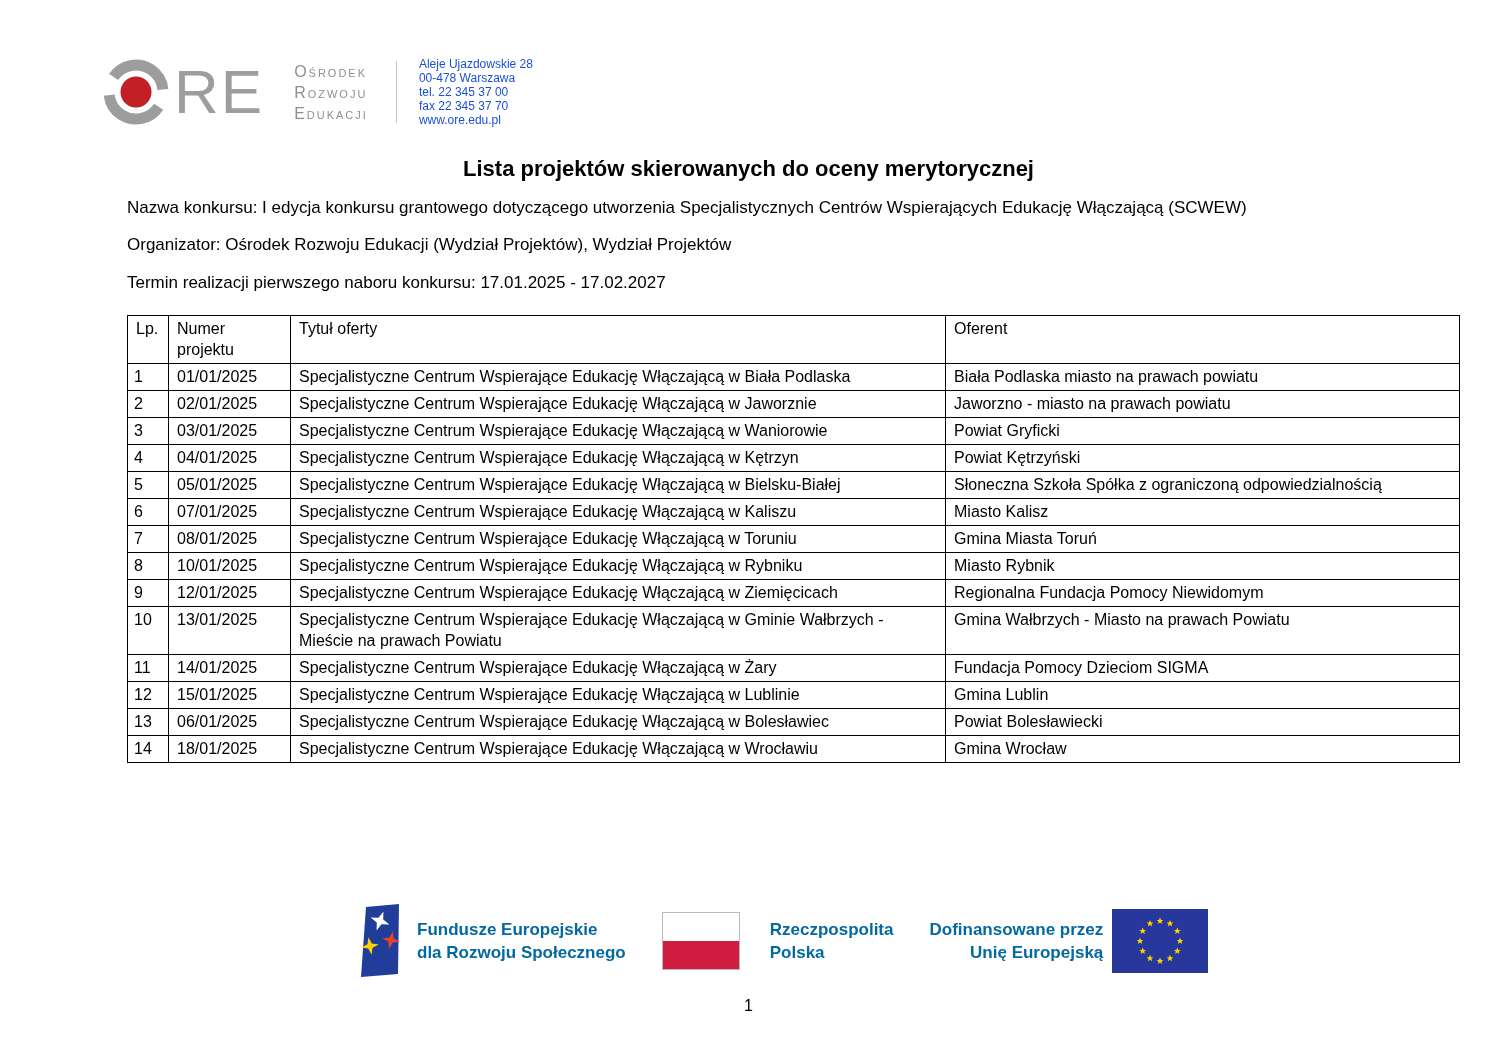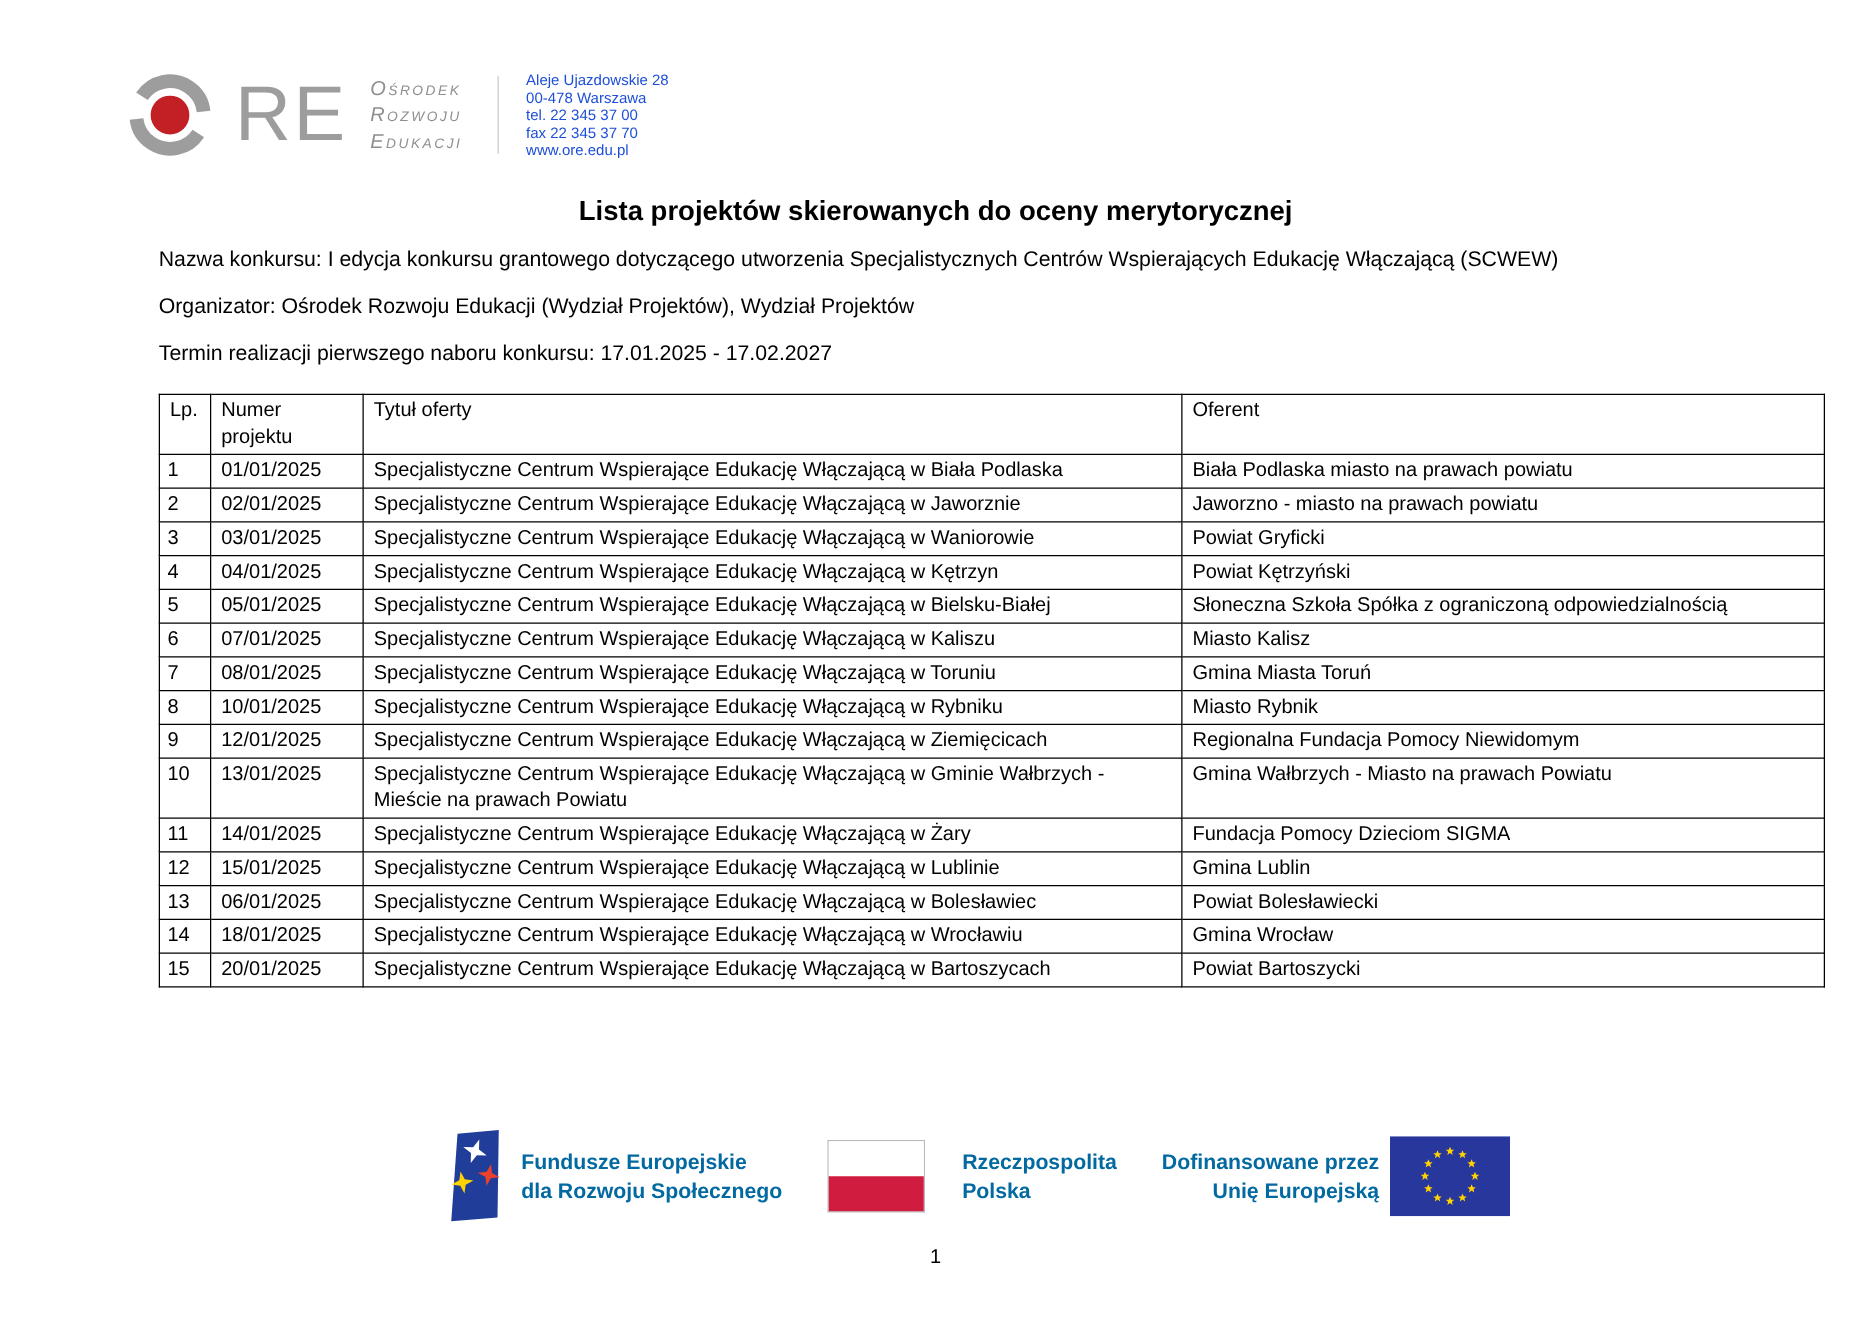--- a/index.html
+++ b/index.html
@@ -3,22 +3,22 @@
 <meta charset="utf-8">
 <style>
   * { margin:0; padding:0; box-sizing:border-box; }
   html,body { background:#ffffff; }
   body { font-family:"Liberation Sans", sans-serif; color:#000; }
   .page { position:relative; width:1497px; height:1058px; background:#fff; overflow:hidden; }
 
   
   .ore-logo { position:absolute; left:100px; top:56px; display:flex; align-items:center; }
   .ore-mark { display:flex; align-items:center; }
-  .ore-letters { font-size:62px; color:#9d9d9d; letter-spacing:2px; line-height:62px; margin-left:16px; font-weight:400;text-align:right; }
-  .ore-name { margin-left:18px; color:#8f8f8f; font-variant:small-caps; font-size:16px; letter-spacing:2px; line-height:21px;font-style:italic; }
+  .ore-letters { font-size:62px; color:#9d9d9d; letter-spacing:2px; line-height:62px; margin-left:2px; font-weight:400;text-align:right; }
+  .ore-name { margin-left:30px; color:#8f8f8f; font-variant:small-caps; font-size:16px; letter-spacing:2px; line-height:21px; }
   .ore-divider { width:1px; height:62px; background:#c9c9c9; margin:0 22px 0 28px; }
   .ore-address { color:#1d4ed8; font-size:12px; line-height:14px; }
 
   
   .doc-title { position:absolute; top:156px; left:0; width:100%; text-align:center; font-size:22px; font-weight:bold; }
   .para { position:absolute; left:127px; width:1340px; font-size:17px; }
   .para-1 { top:198px; }
   .para-2 { top:235px; }
   .para-3 { top:273px; }
 
@@ -173,26 +173,20 @@
         <td class="lp">13</td>
         <td>06/01/2025</td>
         <td>Specjalistyczne Centrum Wspierające Edukację Włączającą w Bolesławiec</td>
         <td>Powiat Bolesławiecki</td>
       </tr>
       <tr>
         <td class="lp">14</td>
         <td>18/01/2025</td>
         <td>Specjalistyczne Centrum Wspierające Edukację Włączającą w Wrocławiu</td>
         <td>Gmina Wrocław</td>
-      </tr>
-      <tr>
-        <td class="lp">15</td>
-        <td>20/01/2025</td>
-        <td>Specjalistyczne Centrum Wspierające Edukację Włączającą w Bartoszycach</td>
-        <td>Powiat Bartoszycki</td>
       </tr>
     </tbody>
   </table>
 
   <div class="footer-logos">
     <svg width="46" height="76" viewBox="0 0 46 76">
       <polygon points="9,4 42,1 41,71 4,74" fill="#1f3d99"></polygon>
       <path d="M23,8 L25.5,15.5 L33,18 L25.5,20.5 L23,28 L20.5,20.5 L13,18 L20.5,15.5 Z" fill="#ffffff" transform="rotate(20 23 18)"></path>
       <path d="M34,28 L36.2,34.8 L43,37 L36.2,39.2 L34,46 L31.8,39.2 L25,37 L31.8,34.8 Z" fill="#e8412c" transform="rotate(12 34 37)"></path>
       <path d="M13,34 L15.2,40.8 L22,43 L15.2,45.2 L13,52 L10.8,45.2 L4,43 L10.8,40.8 Z" fill="#ffd200" transform="rotate(-10 13 43)"></path>

